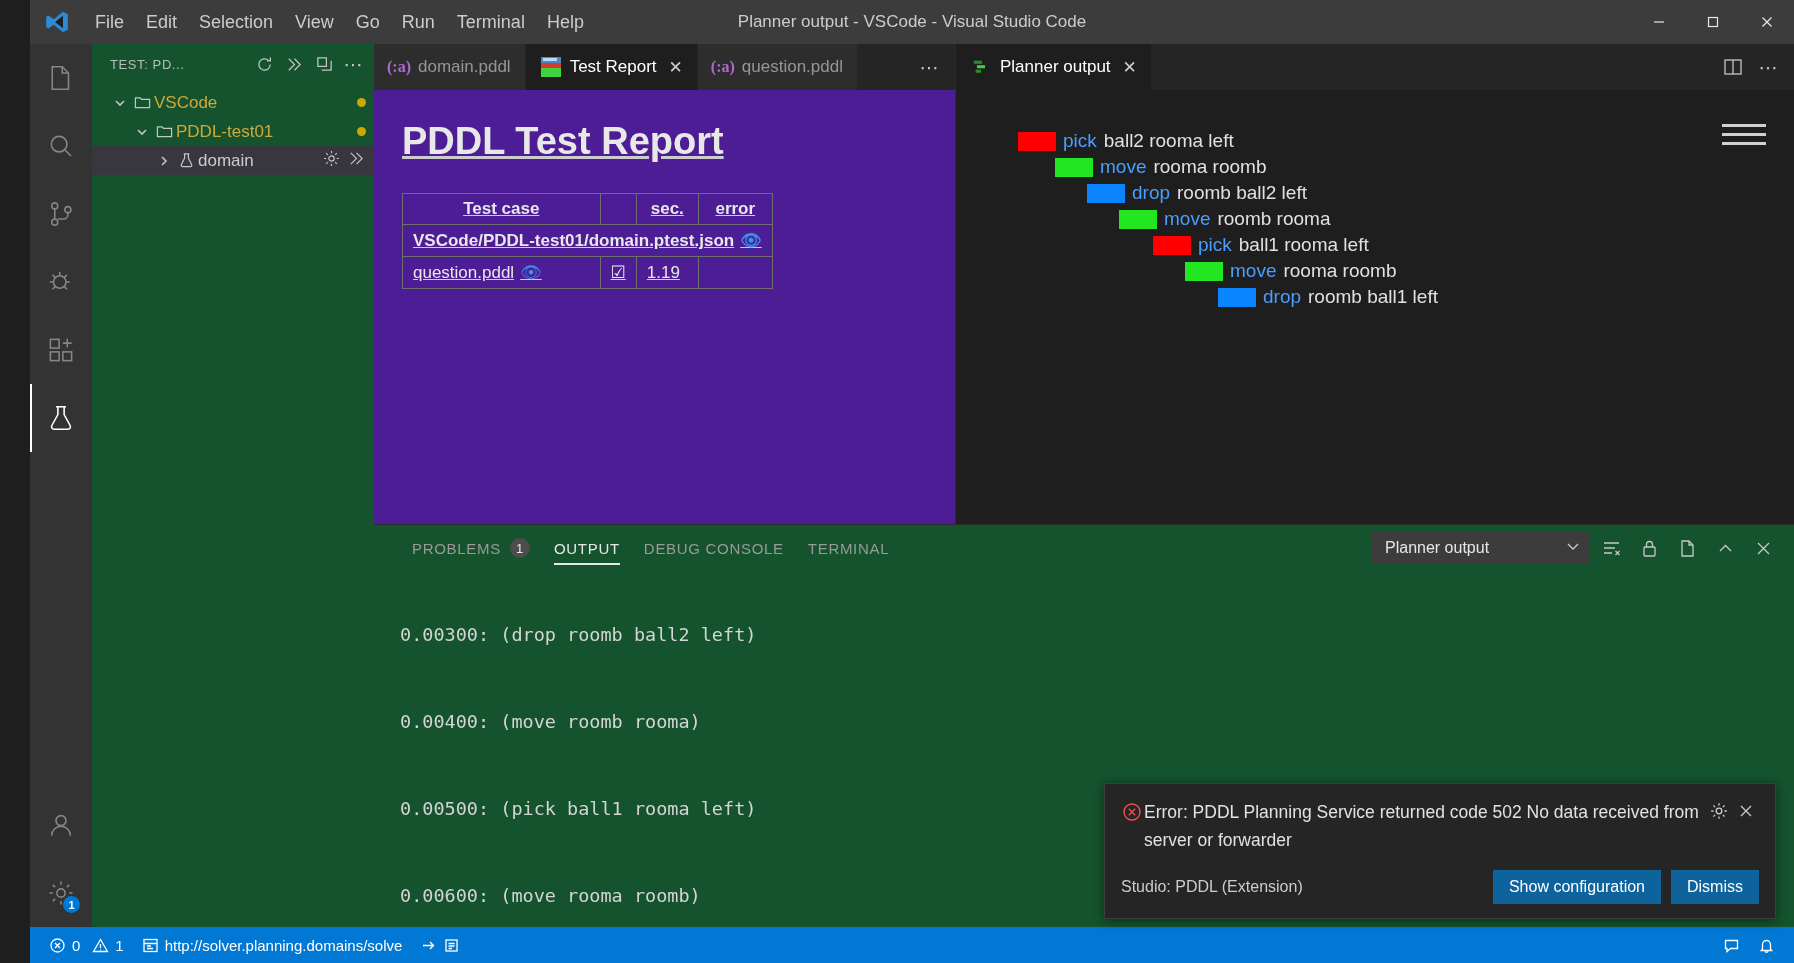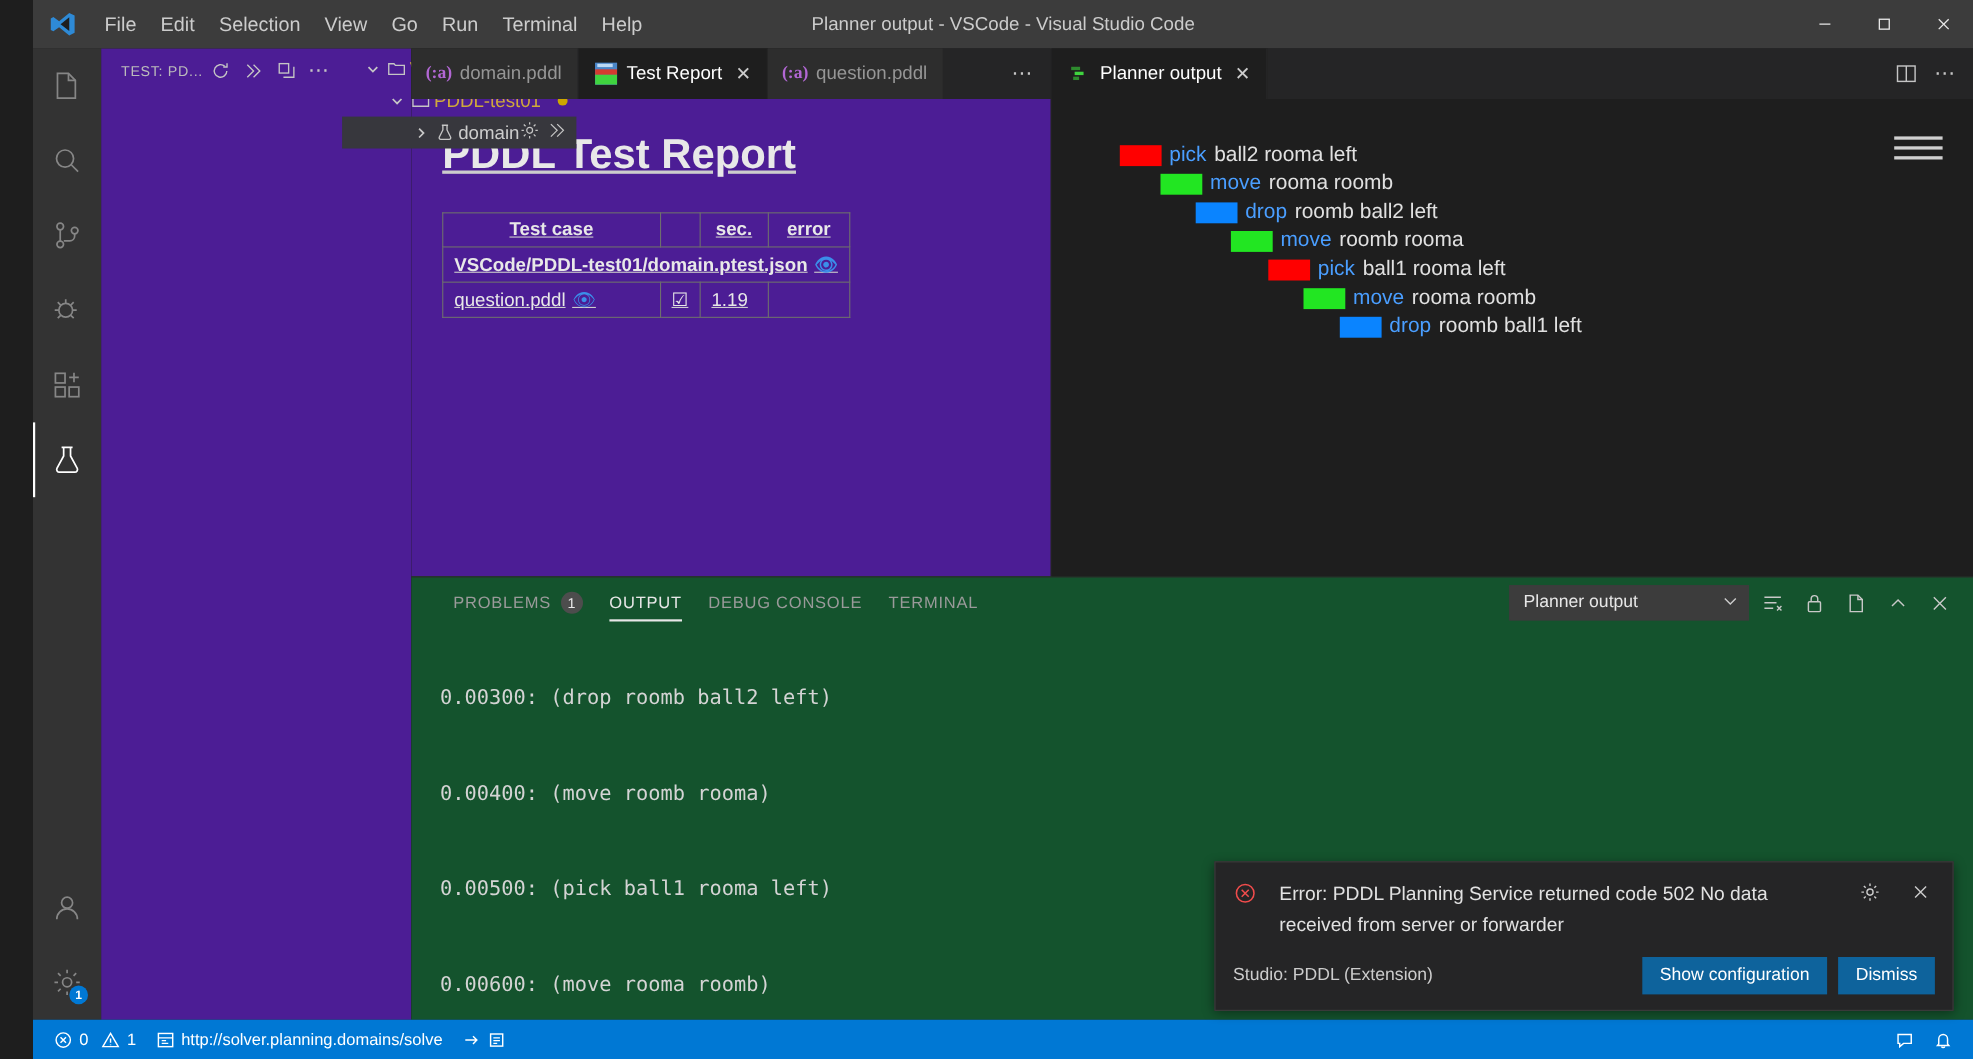--- a/index.html
+++ b/index.html
@@ -49,21 +49,21 @@
   }
   .act-item svg { width: 30px; height: 30px; fill: none; stroke: currentColor; stroke-width: 1.25; }
   .act-spacer { flex: 1 1 auto; }
   .act-badge {
     position: absolute; right: 12px; bottom: 14px; background: #0078d4; color: #fff;
     font-size: 11px; border-radius: 50%; width: 17px; height: 17px;
     display: flex; align-items: center; justify-content: center; font-weight: 600;
   }
 
   
-  .sidebar { width: 282px; flex: 0 0 282px; background: #4c1d95; display: flex; }
+  .sidebar { width: 282px; flex: 0 0 282px; background: #14532d; display: flex; flex-direction: column; }
   .sidebar-header {
     height: 40px; display: flex; align-items: center; padding: 0 6px 0 18px; gap: 2px;
   }
   .sidebar-title {
     font-size: 13px; letter-spacing: .6px; color: #bbbbbb; text-transform: uppercase;
     white-space: nowrap; overflow: hidden;
   }
   .sh-actions { margin-left: auto; display: flex; align-items: center; gap: 2px; }
   .sh-btn { width: 28px; height: 28px; display:flex;align-items:center;justify-content:center; color:#c5c5c5; }
   .sh-btn svg { width: 19px; height: 19px; fill: none; stroke: currentColor; stroke-width: 1.3; }
@@ -162,21 +162,21 @@
     color: #d4d4d4; white-space: pre;
   }
   .out-line { height: 29px; }
 
   
   .toast {
     position: absolute; right: 18px; bottom: 44px; width: 672px; background: #252526;
     border: 1px solid #3c3c3c; box-shadow: 0 2px 10px rgba(0,0,0,.45); padding: 14px 16px 14px 16px;
     z-index: 50;
   }
-  .toast-row1 { display: flex; align-items: flex-start; gap: 20px; }
+  .toast-row1 { display: flex; align-items: flex-start; gap: 1px; }
   .toast-msg { font-size: 17.5px; line-height: 28px; color: #e2e2e2; flex: 1 1 auto; }
   .toast-err-icon { flex: 0 0 auto; margin-top: 3px; }
   .toast-err-icon svg { width: 22px; height: 22px; }
   .toast-ico { width: 26px; height: 26px; display:flex;align-items:center;justify-content:center;color:#cccccc; flex:0 0 auto;}
   .toast-ico svg { width: 20px; height: 20px; fill:none; stroke: currentColor; stroke-width: 1.3; }
   .toast-row2 { display: flex; align-items: center; margin-top: 16px; }
   .toast-src { font-size: 16px; color: #cccccc; }
   .toast-btns { margin-left: auto; display: flex; gap: 10px; }
   .tbtn {
     background: #0e639c; color: #ffffff; font-size: 16px; padding: 8px 16px; border: none;

